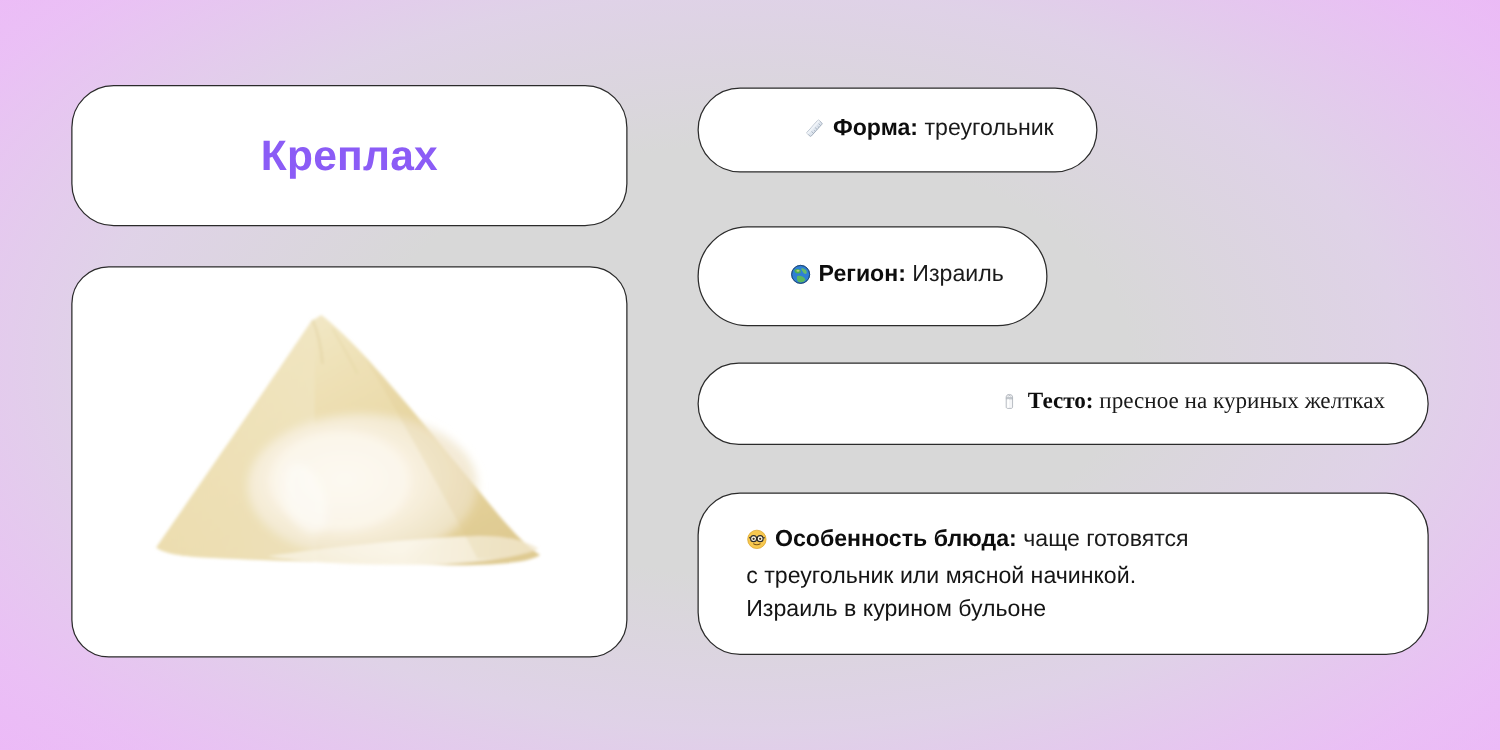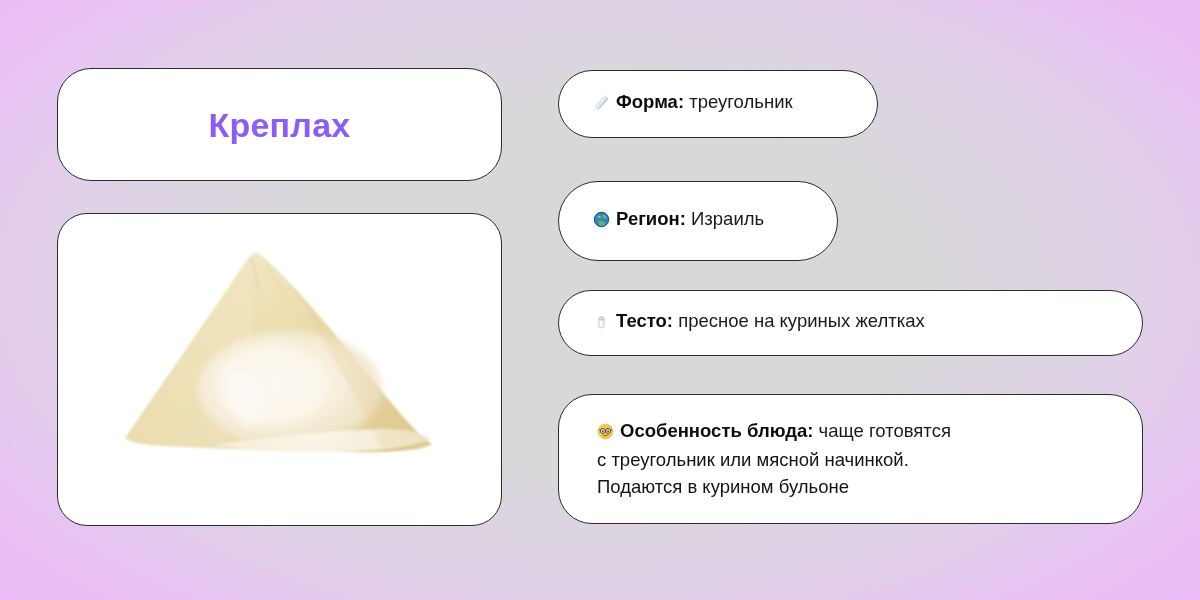--- a/index.html
+++ b/index.html
@@ -76,20 +76,21 @@
     height: 262px;
   }
 
   
   .pill {
     border-radius: 999px;
     display: flex;
     align-items: center;
     padding: 10px 34px;
     box-sizing: border-box;
+    justify-content: flex-end;
   }
   .pill-line {
     font-size: 18.5px;
     color: #141414;
     line-height: 1.42;
     white-space: nowrap;
   }
   .pill-label {
     font-weight: bold;
     color: #0d0d0d;
@@ -99,21 +100,21 @@
     color: #1a1a1a;
   }
   .emoji {
     display: inline-block;
     vertical-align: -3px;
     margin-right: 6px;
   }
 
   #pill-shape  { left: 558px; top: 70px;  width: 320px; height: 68px; }
   #pill-region { left: 558px; top: 181px; width: 280px; height: 80px; }
-  #pill-dough  { left: 558px; top: 290px; width: 585px; height: 66px; }
+  #pill-dough  { left: 558px; top: 290px; width: 585px; height: 66px; font-family: Liberation Serif, serif; }
 
   #pill-feature {
     left: 558px;
     top: 394px;
     width: 585px;
     height: 130px;
     border-radius: 34px;
     display: flex;
     flex-direction: column;
     justify-content: center;
@@ -272,16 +273,16 @@
           <line x1="11.6" y1="11.0" x2="12.4" y2="11.0" stroke="#2b2b2b" stroke-width="1.25"></line>
           <line x1="4.9" y1="10.4" x2="3.2" y2="10.0" stroke="#2b2b2b" stroke-width="1.25"></line>
           <line x1="19.1" y1="10.4" x2="20.8" y2="10.0" stroke="#2b2b2b" stroke-width="1.25"></line>
           <circle cx="8.3" cy="11.4" r="1.25" fill="#3a2c18"></circle>
           <circle cx="15.7" cy="11.4" r="1.25" fill="#3a2c18"></circle>
           <path d="M8.4,17.1 C10.0,18.3 14.0,18.3 15.6,17.1" stroke="#7a5518" stroke-width="1.25" fill="none" stroke-linecap="round"></path>
         </svg>
       </span><span class="pill-label">Особенность блюда:</span><span>&nbsp;</span><span class="pill-value">чаще готовятся</span>
     </span>
     <span class="pill-line sr-row">с треугольник или мясной начинкой.</span>
-    <span class="pill-line sr-row">Подаются в курином бульоне</span>
+    <span class="pill-line sr-row">Израиль в курином бульоне</span>
   </div>
 
 </div>
 
 </body></html>

